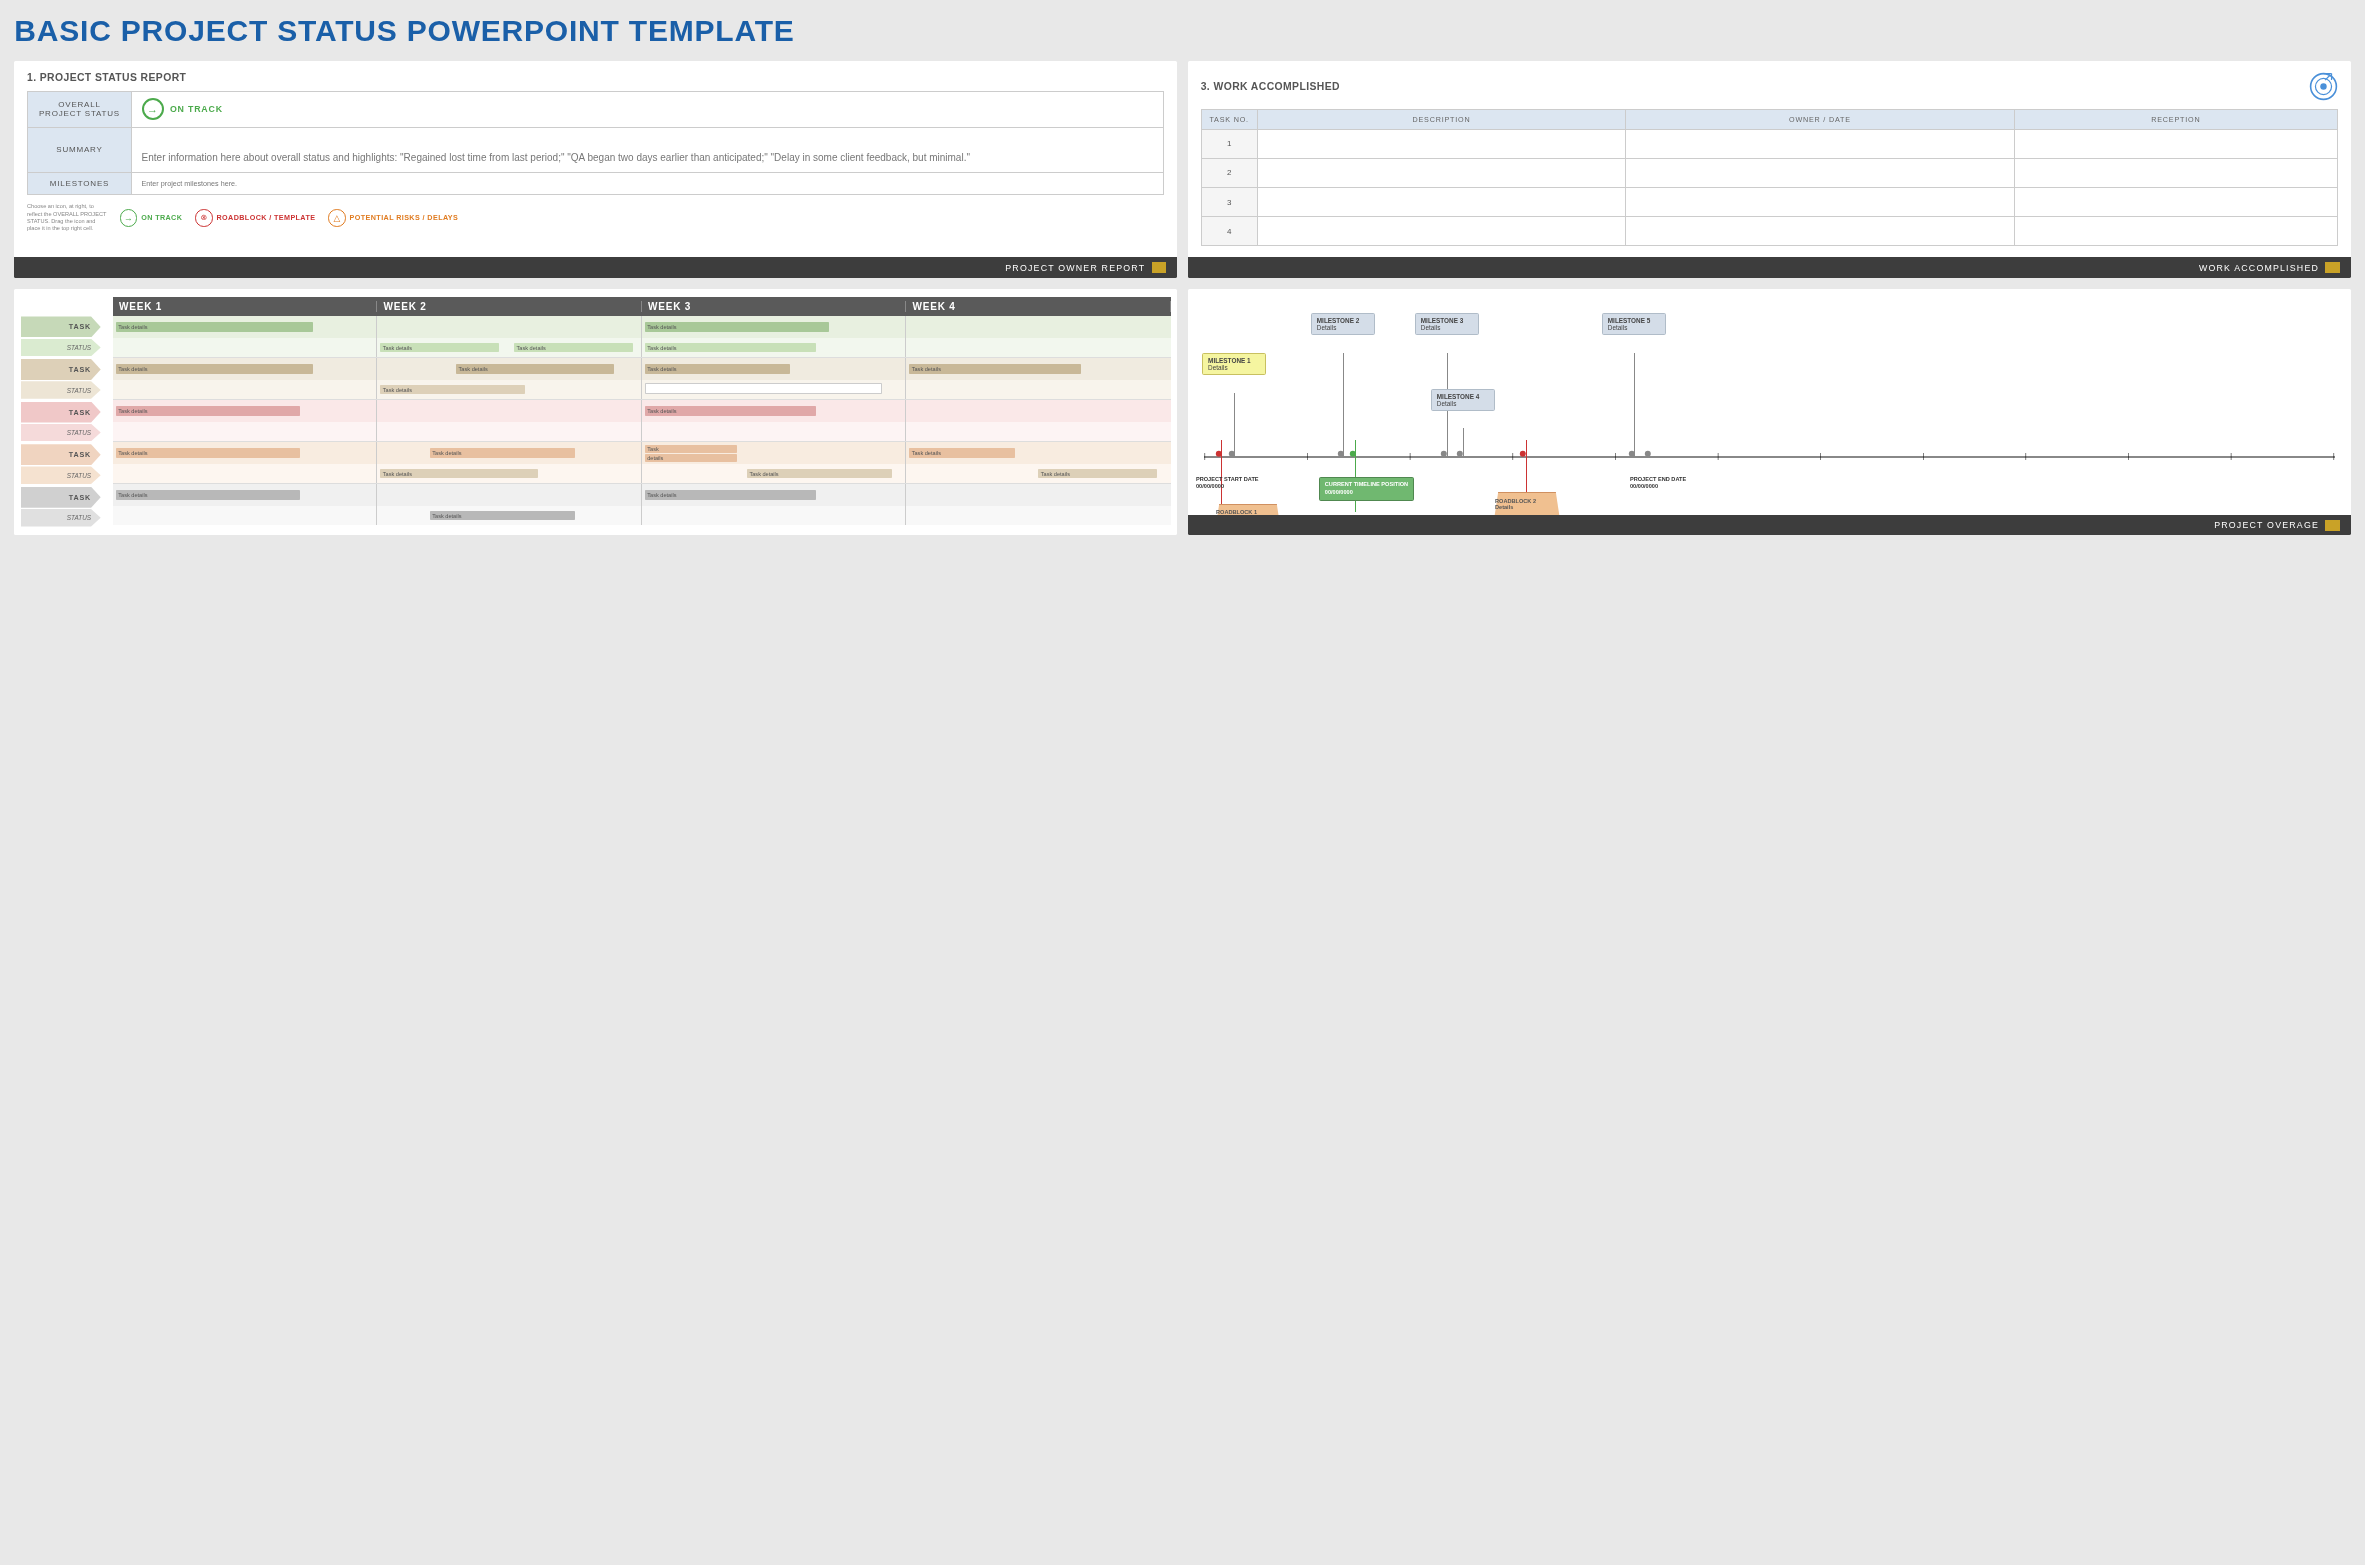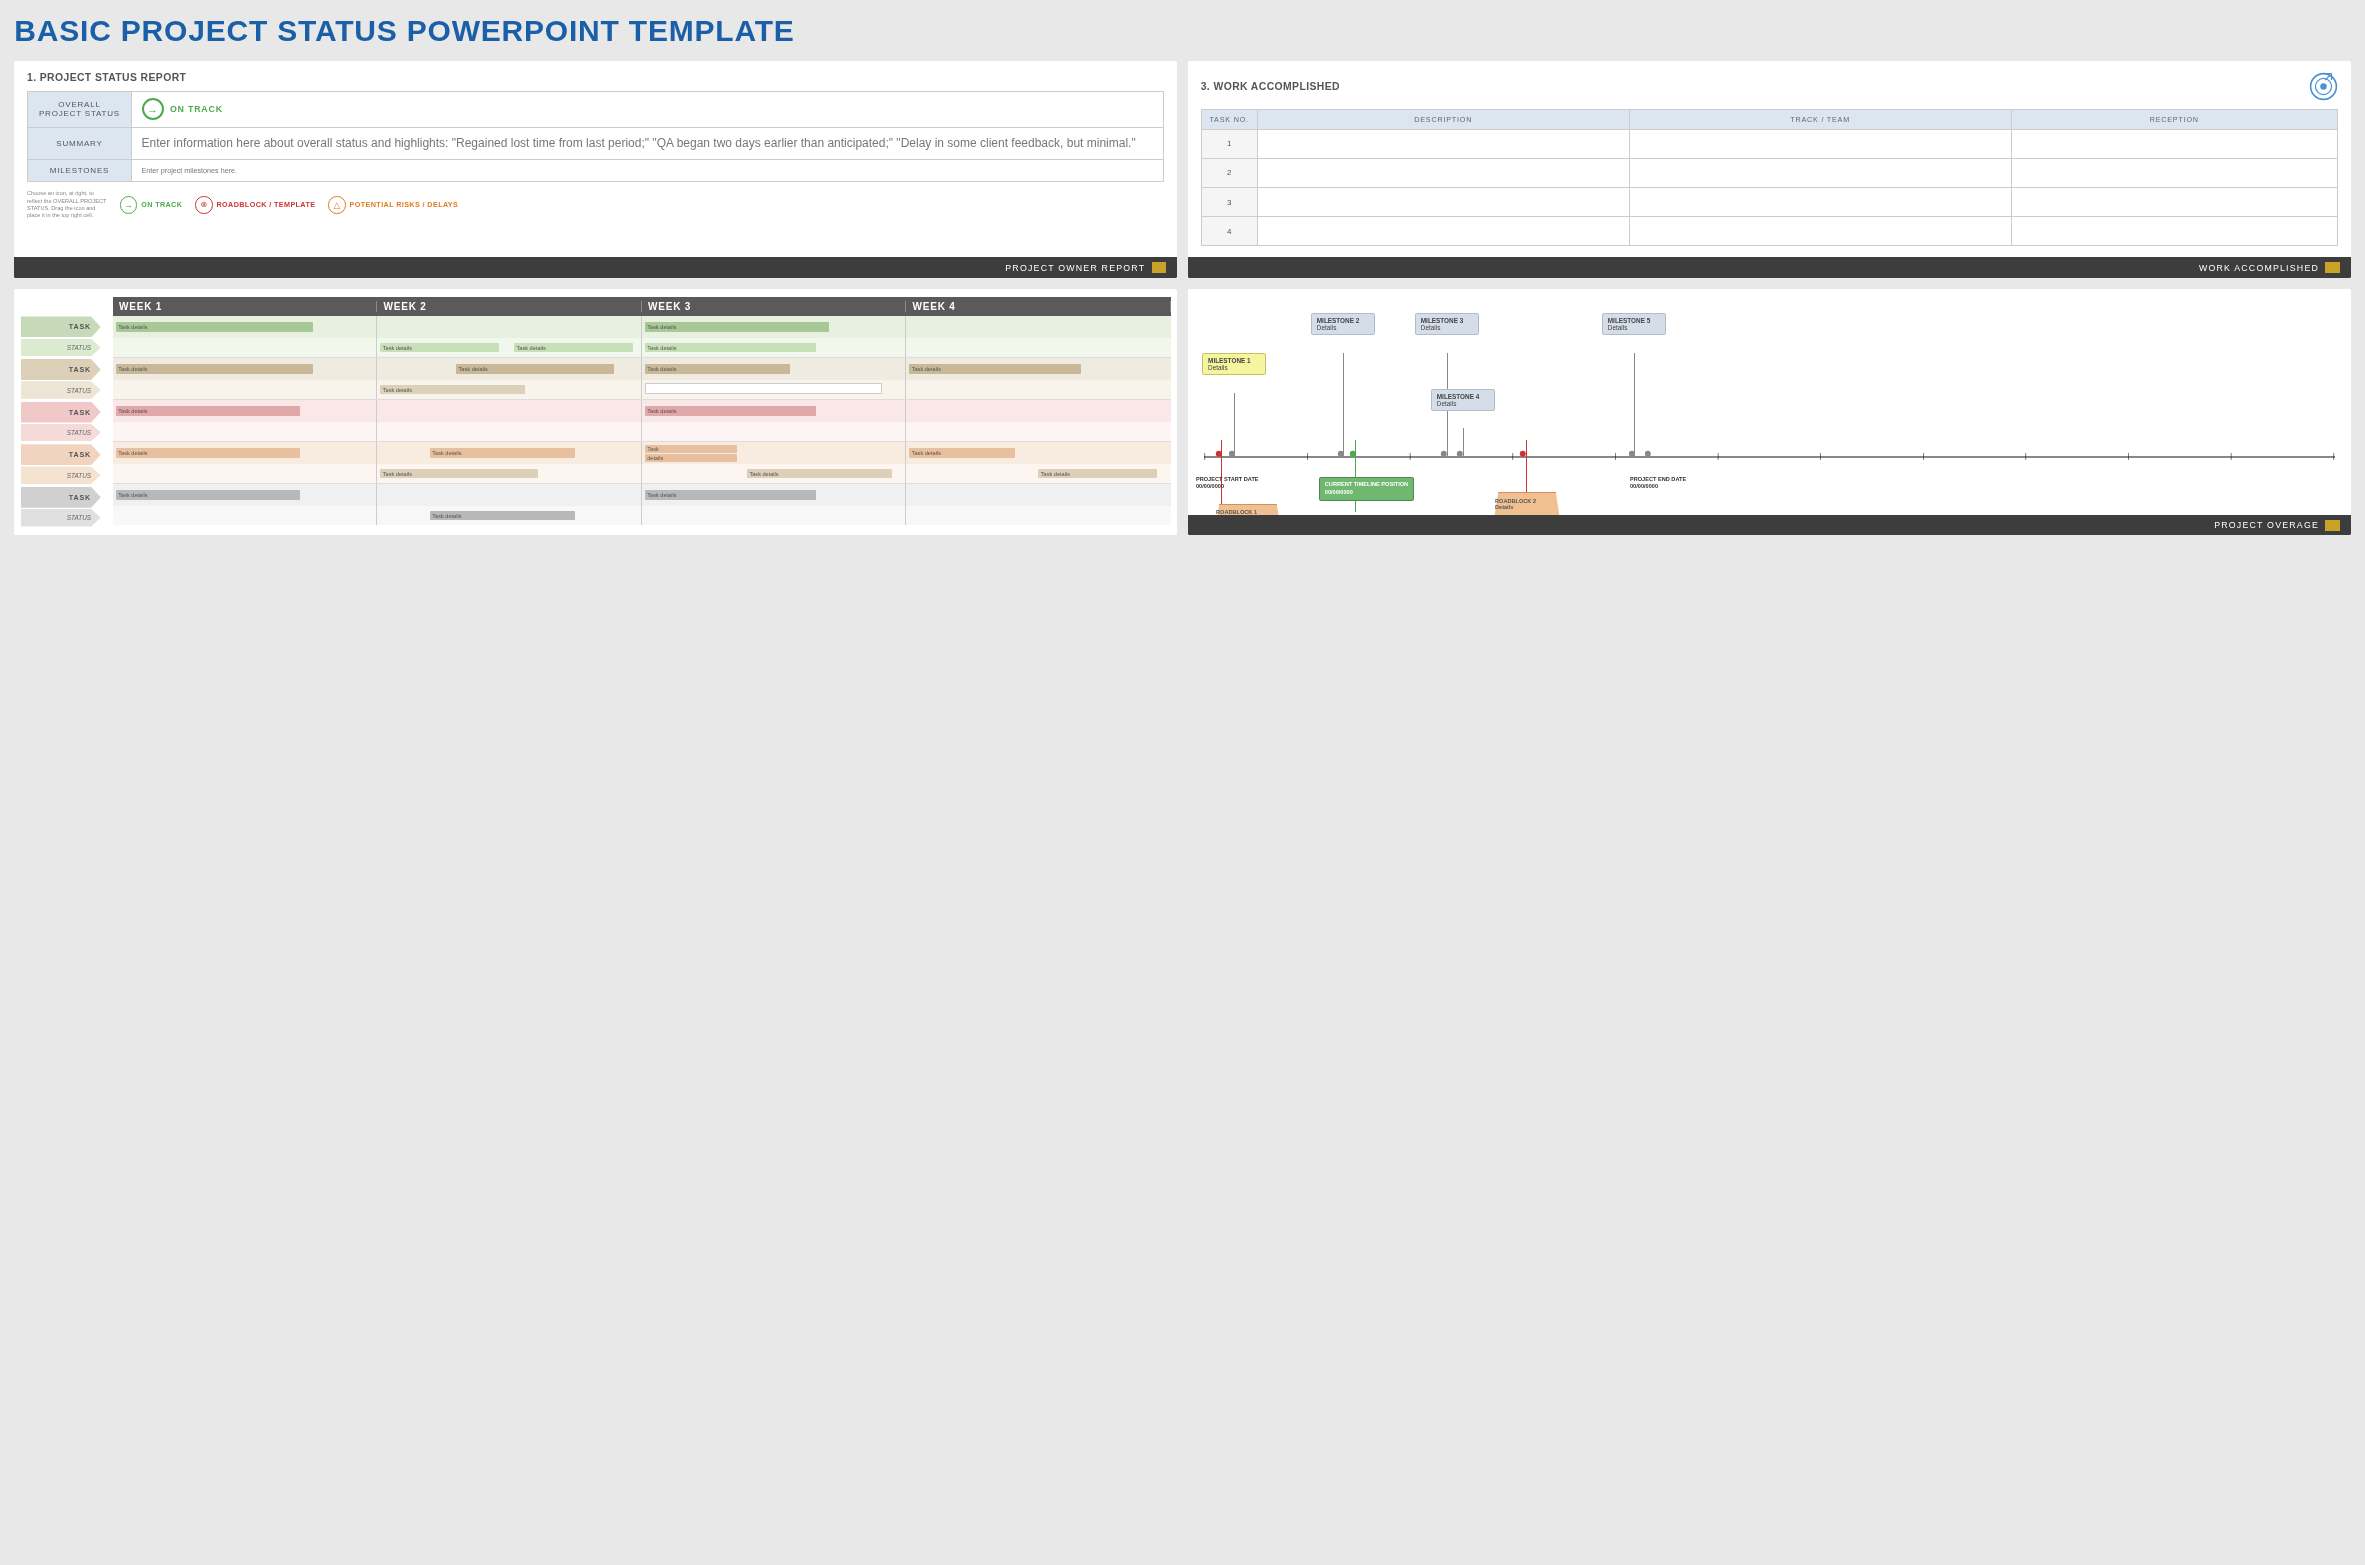--- a/index.html
+++ b/index.html
@@ -100,23 +100,24 @@
       color: #4caa4c;
       font-size: 11px;
     }
     .on-track-text {
       color: #4caa4c;
       font-weight: bold;
       font-size: 8.8px;
       letter-spacing: 0.8px;
     }
     .summary-text {
-      font-size: 12px;
+      font-size: 10px;
       color: #777;
       line-height: 1.5;
+      margin-top: 16px;
     }
     .milestone-text {
       font-size: 7.2px;
       color: #777;
     }
     .icon-legend {
       margin-top: 8px;
       display: flex;
       gap: 12.7px;
       align-items: center;
@@ -334,21 +335,21 @@
           <line x1="18" y1="2" x2="28" y2="2" stroke="#4a90d9" stroke-width="1.5"></line>
           <line x1="28" y1="2" x2="28" y2="10" stroke="#4a90d9" stroke-width="1.5"></line>
           <line x1="26" y1="4" x2="20" y2="10" stroke="#4a90d9" stroke-width="1.5"></line>
         </svg>
       </div>
       <table class="work-table">
         <thead>
           <tr>
             <th style="width:56px;">TASK NO.</th>
             <th>DESCRIPTION</th>
-            <th>TRACK / TEAM</th>
+            <th>OWNER / DATE</th>
             <th>RECEPTION</th>
           </tr>
         </thead>
         <tbody>
           <tr>
             <td class="task-num">1</td>
             <td></td>
             <td></td>
             <td></td>
           </tr>

